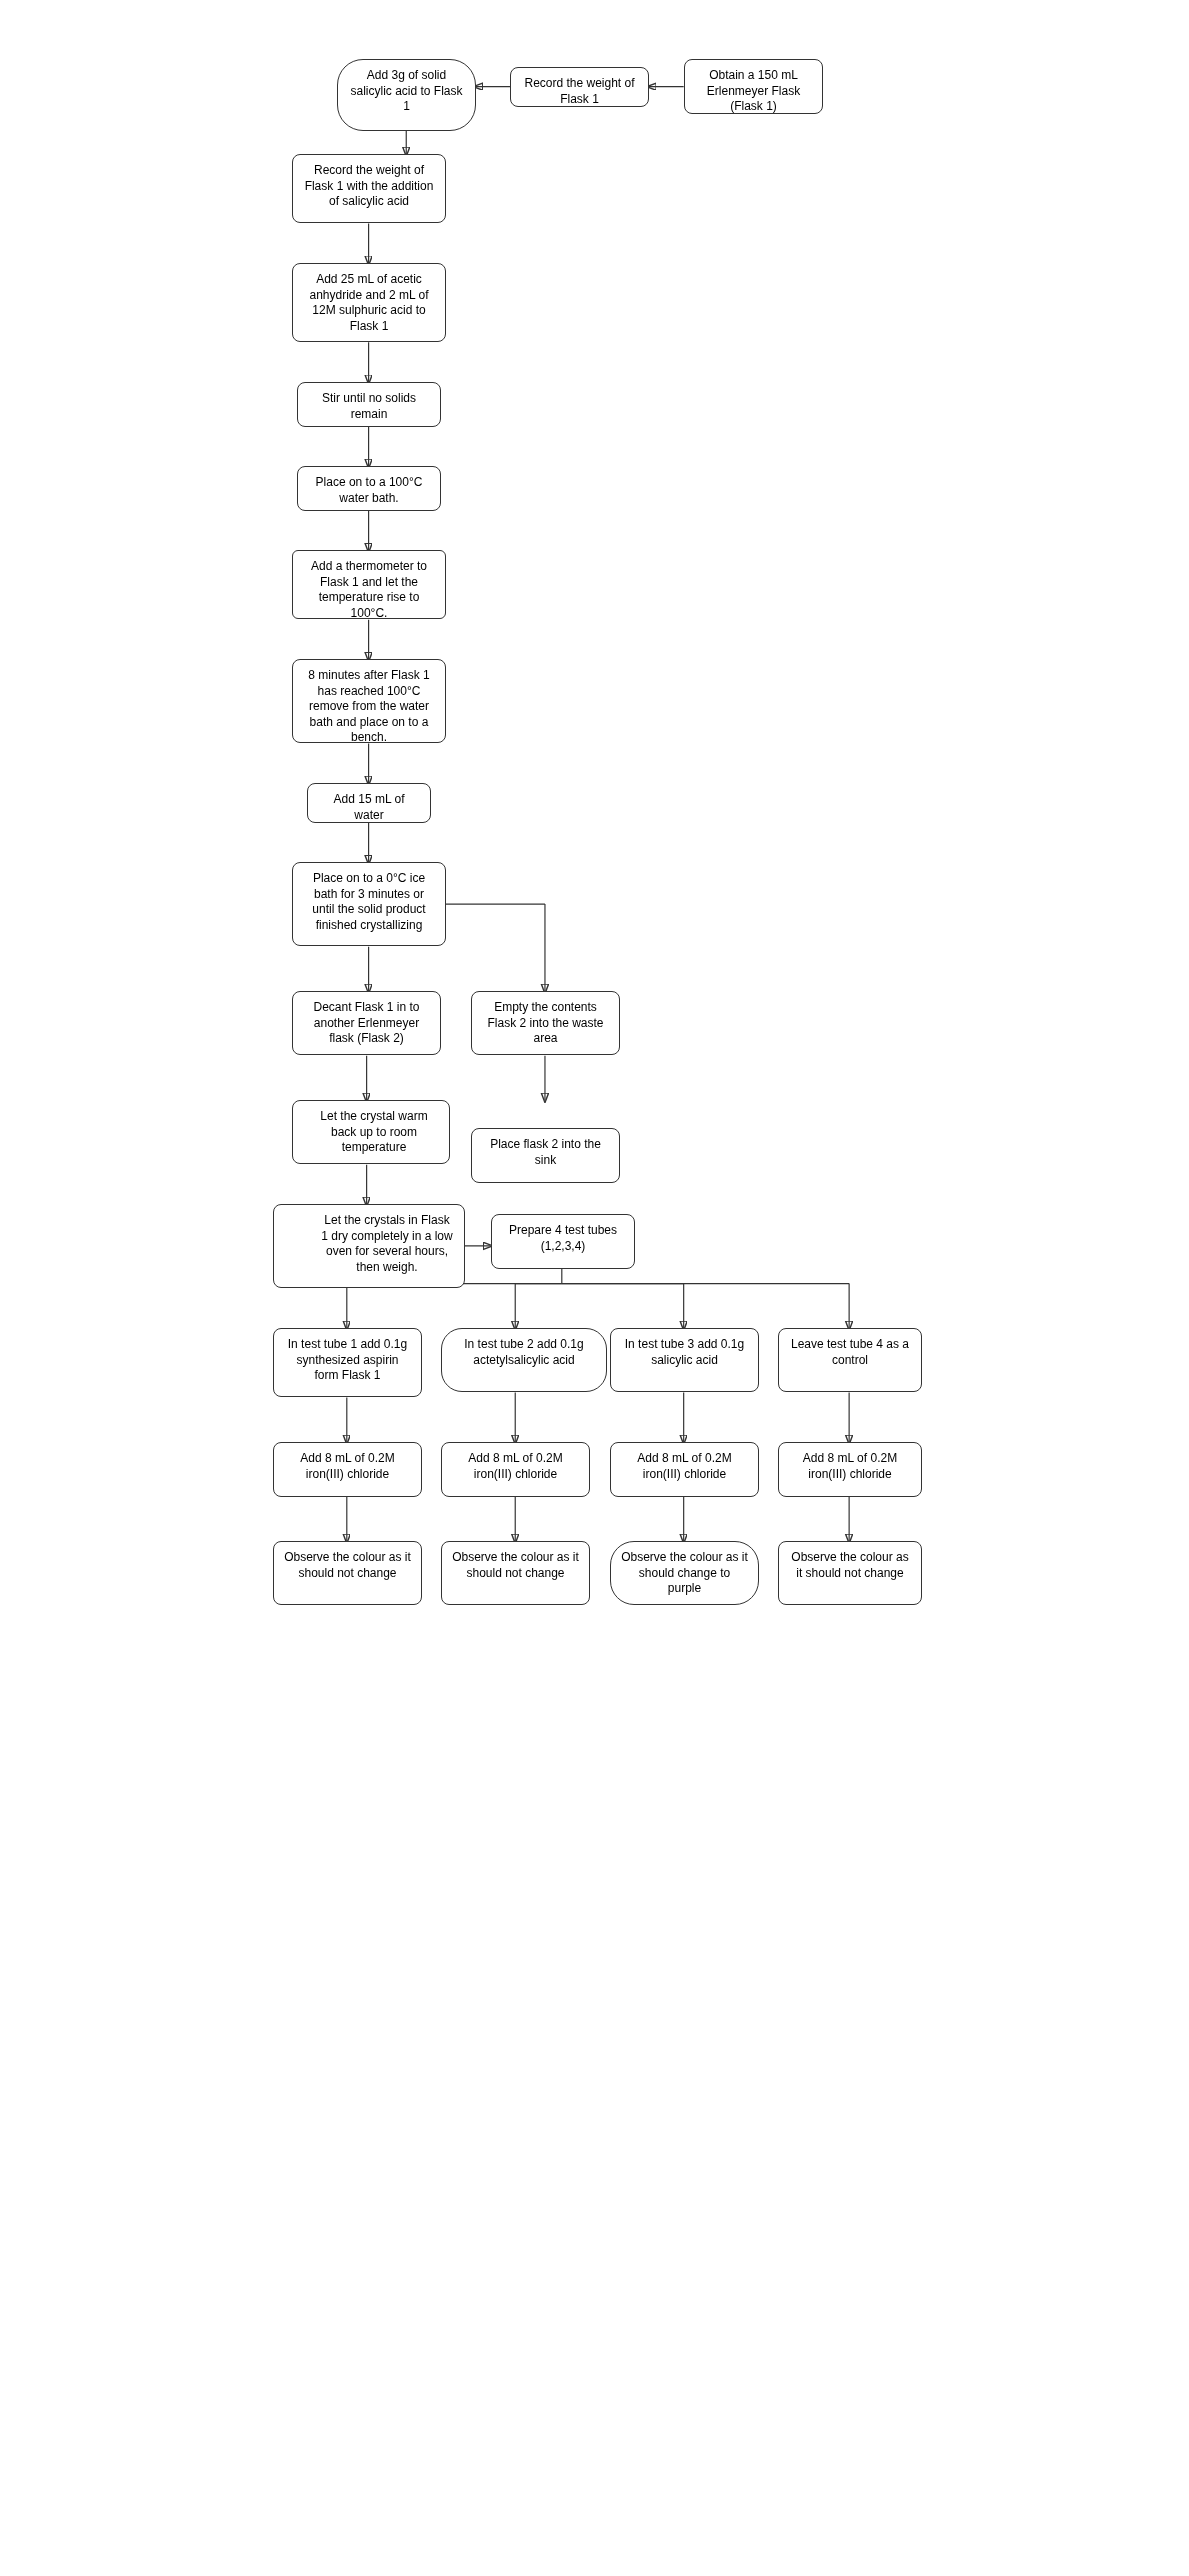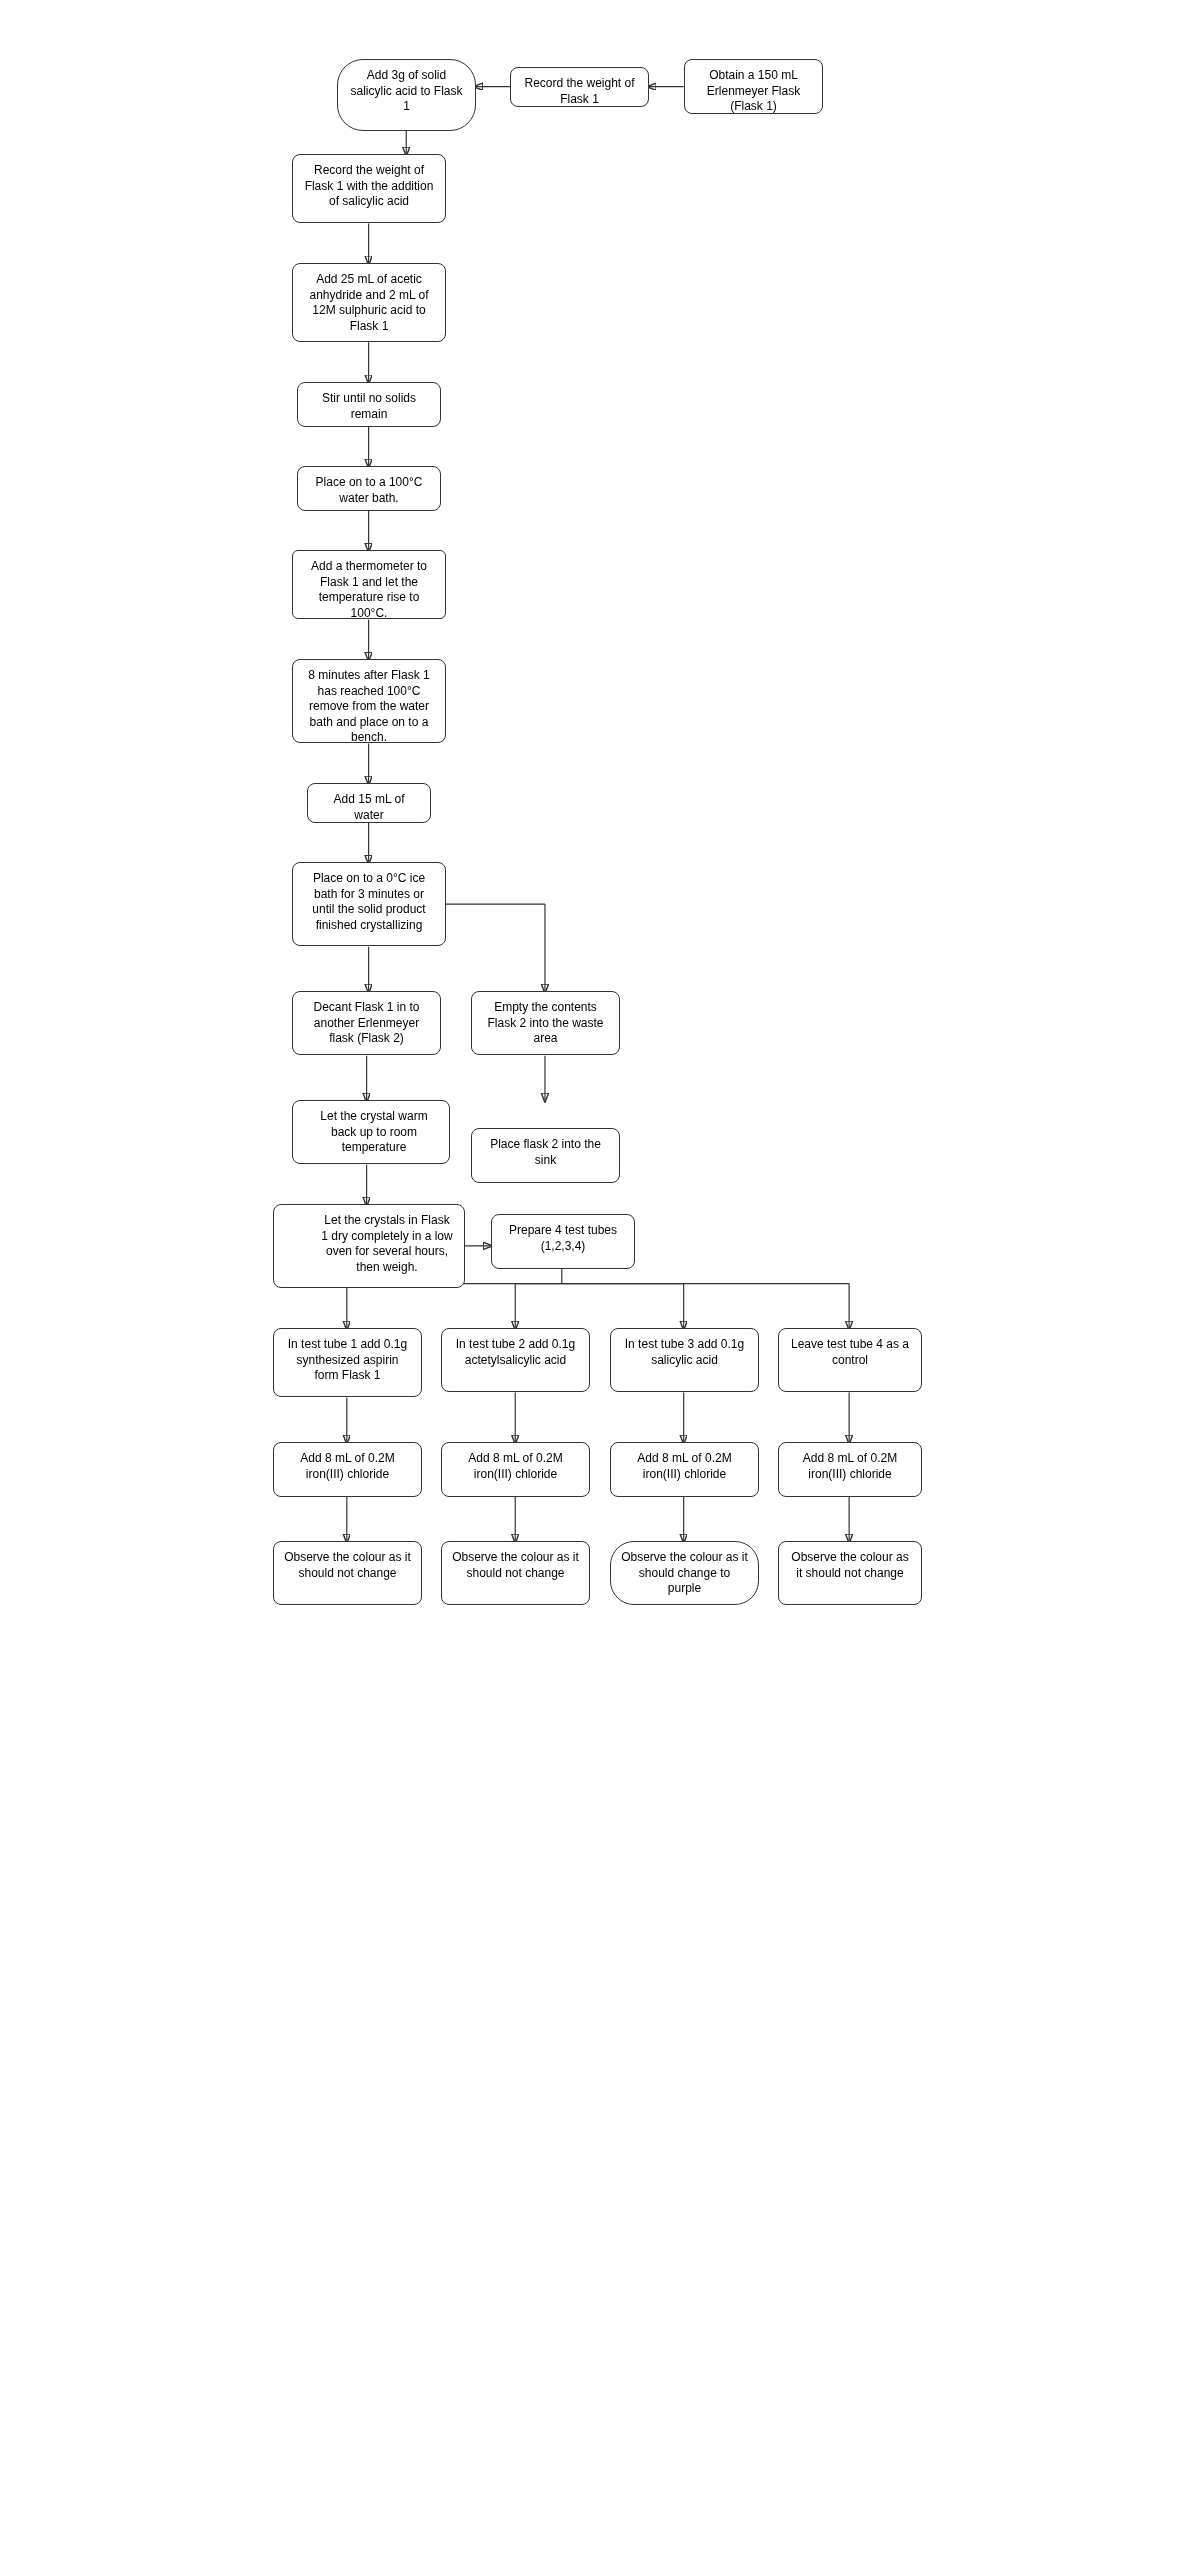--- a/index.html
+++ b/index.html
@@ -182,21 +182,21 @@
   </div>
 
   <div class="node" style="left:273px;top:1214px;width:144px;height:55px;">
     <span>Prepare 4 test tubes (1,2,3,4)</span>
   </div>
 
   <div class="node" style="left:55px;top:1328px;width:149px;height:69px;">
     <span>In test tube 1 add 0.1g synthesized aspirin form Flask 1</span>
   </div>
 
-  <div class="node" style="left:223px;top:1328px;width:149px;height:64px;">
+  <div class="node" style="left:223px;top:1328px;width:166px;height:64px;border-radius:21px;">
     <span>In test tube 2 add 0.1g actetylsalicylic acid</span>
   </div>
 
   <div class="node" style="left:392px;top:1328px;width:149px;height:64px;">
     <span>In test tube 3 add 0.1g salicylic acid</span>
   </div>
 
   <div class="node" style="left:560px;top:1328px;width:144px;height:64px;">
     <span>Leave test tube 4 as a control</span>
   </div>

